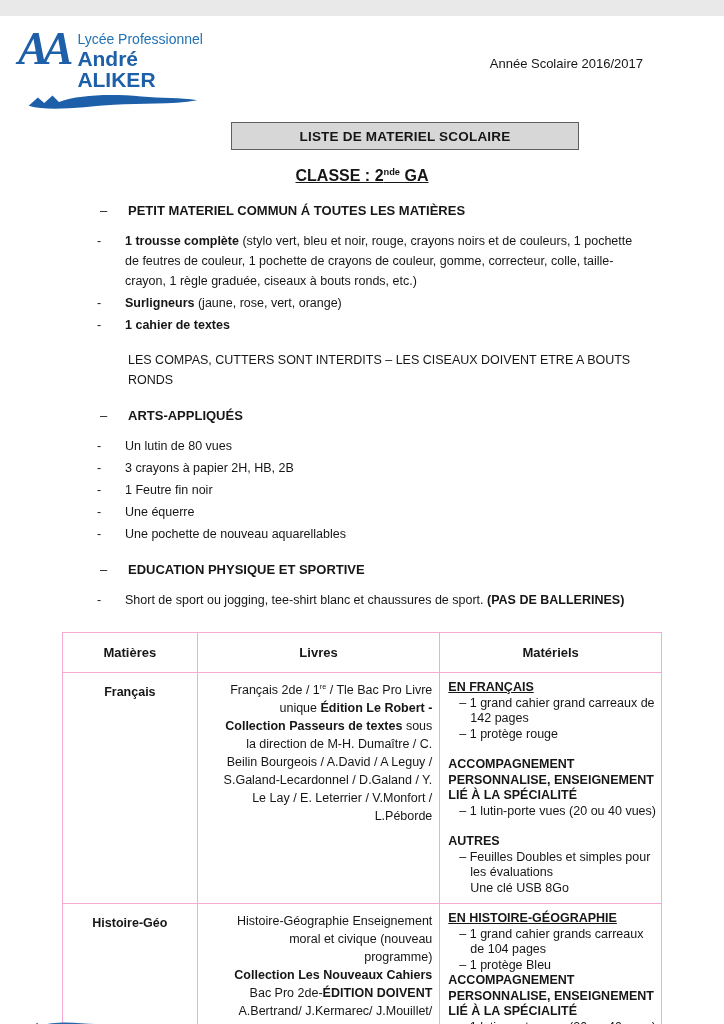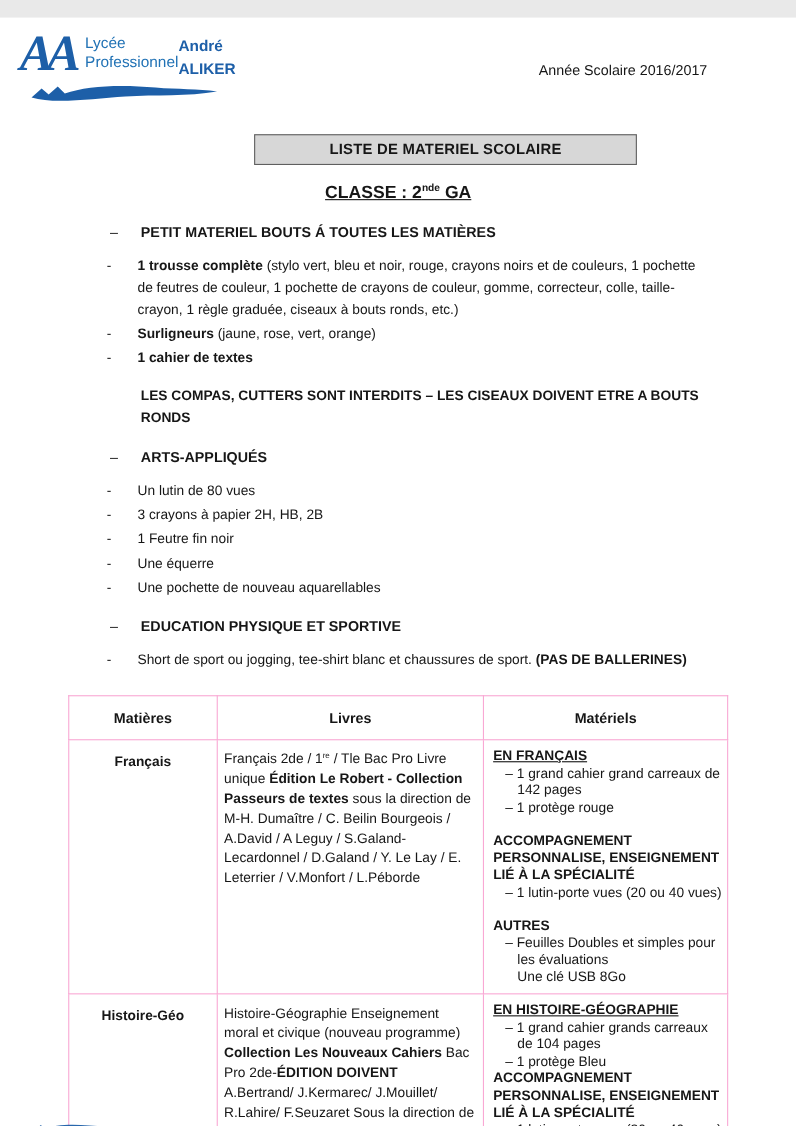--- a/index.html
+++ b/index.html
@@ -13,23 +13,23 @@
 
   
   .hdr { position:relative; height:92px; }
   .logo { position:absolute; left:18px; top:12px; width:200px; }
   .logo-top { display:flex; align-items:flex-start; }
   .monogram {
     font-family:"Liberation Serif", serif; font-style:italic; font-weight:bold;
     font-size:46px; line-height:42px; color:var(--brand); letter-spacing:-6px;
     padding-right:10px;
   }
-  .logo-text { display:flex; flex-direction:row; padding-top:3px; }
+  .logo-text { display:flex; flex-direction:column; padding-top:3px; }
   .logo-line1 { font-size:14px; color:var(--brand-light); line-height:17px; }
-  .logo-line2 { font-size:14px; font-weight:bold; color:var(--brand); line-height:21px; }
+  .logo-line2 { font-size:21px; font-weight:bold; color:var(--brand); line-height:21px; }
   .logo-wave { display:block; margin:1px 0 0 2px; color:var(--brand); }
   .school-year { position:absolute; right:81px; top:40px; font-size:13px; }
 
   
   .title-box {
     width:348px; margin:14px 0 0 231px; border:1px solid #5f5f5f;
     background:#d7d7d7; text-align:center; padding:4px 4px;
   }
   .title-box span { font-weight:bold; font-size:13.5px; letter-spacing:.2px; }
 
@@ -39,31 +39,31 @@
 
   
   #sections { margin-top:6px; }
   #sections section { margin-top:12px; }
   .sec-head { display:flex; margin:18px 0 0 100px; font-weight:bold; font-size:13px; }
   .sec-head .dash { width:28px; flex:none; font-weight:normal; }
   .sec-items { margin-top:13px; }
   .item { display:flex; margin:2px 0 0 97px; font-size:12.5px; line-height:20px; }
   .item .dash { width:28px; flex:none; }
   .item-text { width:518px; }
-  .note { margin:15px 0 0 128px; width:512px; font-weight:bold; font-size:12.5px; line-height:20px; }
+  .note { margin:15px 0 0 128px; width:512px; font-weight:normal; font-size:12.5px; line-height:20px; }
   .b { font-weight:bold; }
   .u { text-decoration:underline; }
 
   
   table.supplies { margin:22px 0 0 62px; width:600px; border-collapse:collapse; font-size:12.5px; }
   .supplies th, .supplies td { border:1px solid #f9a8d4; vertical-align:top; }
   .supplies th { font-weight:bold; padding:12px 4px; font-size:13px; }
   .supplies td { padding:8px 7px; }
   td.subject { font-weight:bold; text-align:center; padding-top:12px; }
-  td.books { line-height:18px; padding-left:6px; }
+  td.books { line-height:18px; padding-left:23px;text-align:right; }
   td.materials { line-height:15.5px; padding:7px 3px 7px 8px; }
   .mb-heading { font-weight:bold; }
   .mb-item { padding-left:22px; text-indent:-11px; }
   .mb-plain { padding-left:22px; }
   .mb-spacer { height:15px; }
   tr.row0 td { height:202px; }
   tr.row1 td { height:160px; }
 
   .footer-wave { position:absolute; left:24px; bottom:6px; color:var(--brand); opacity:.95; }
 </style>
@@ -93,21 +93,21 @@
   </div>
 
   <div class="class-line">
     <span class="inner" id="class-line-text"><span>CLASSE : 2</span><sup>nde</sup><span> GA</span></span>
   </div>
 
   <div id="sections">
       <section>
         <div class="sec-head">
           <span class="dash">–</span>
-          <span>PETIT MATERIEL BOUTS Á TOUTES LES MATIÈRES</span>
+          <span>PETIT MATERIEL COMMUN Á TOUTES LES MATIÈRES</span>
         </div>
         <div class="sec-items">
           <div class="item">
             <span class="dash">-</span>
             <div class="item-text"><span class="b">1 trousse complète</span><span> (stylo vert, bleu et noir, rouge, crayons noirs et de couleurs, 1 pochette de feutres de couleur, 1 pochette de crayons de couleur, gomme, correcteur, colle, taille-crayon, 1 règle graduée, ciseaux à bouts ronds, etc.)</span></div>
           </div>
           <div class="item">
             <span class="dash">-</span>
             <div class="item-text"><span class="b">Surligneurs</span><span> (jaune, rose, vert, orange)</span></div>
           </div>

